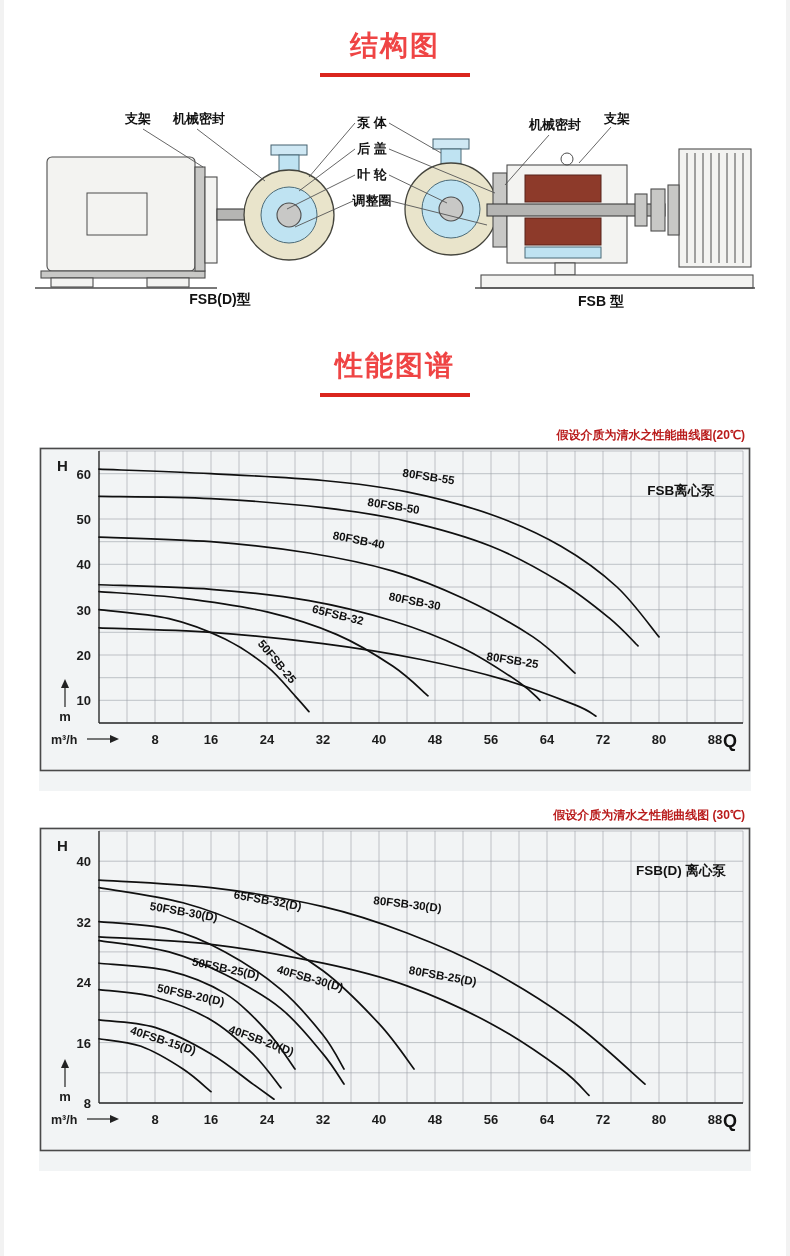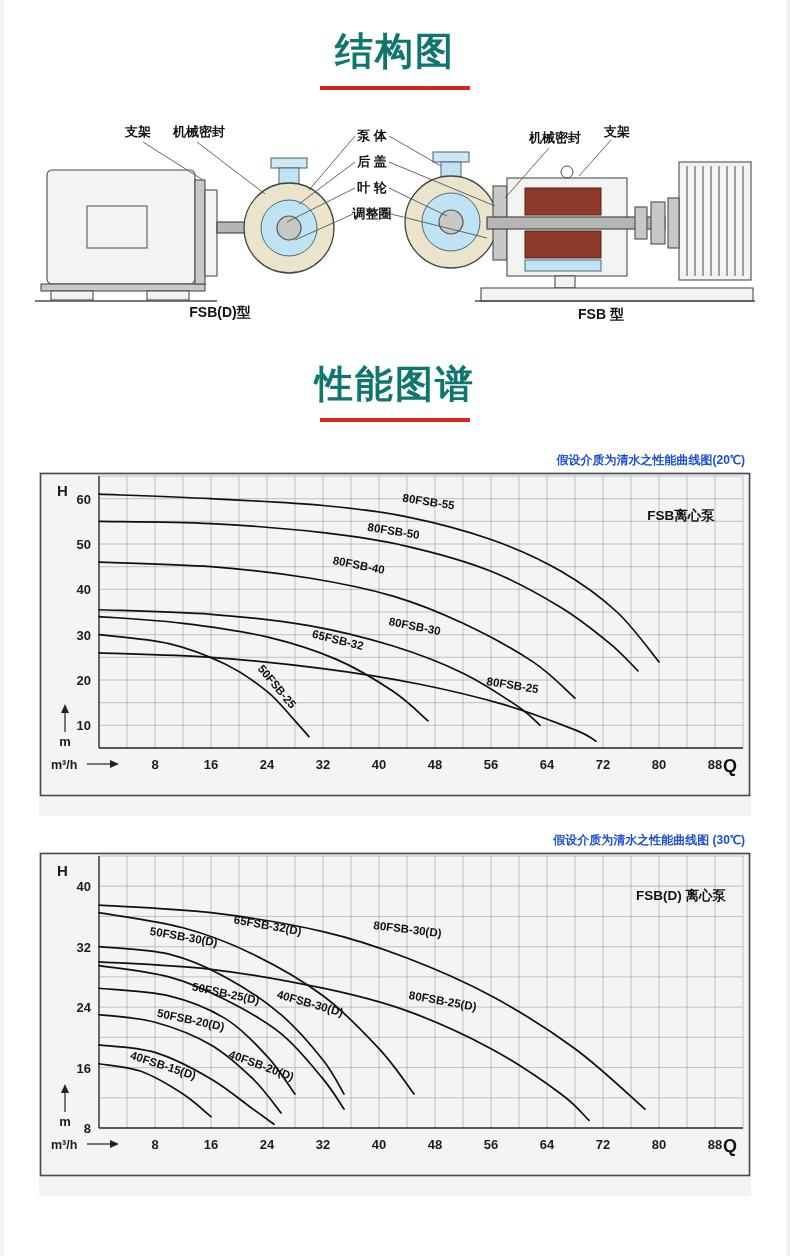--- a/index.html
+++ b/index.html
@@ -8,22 +8,22 @@
     --sleeve:#8d3a2a;
     --casing:#e9e4cb;
   }
   html,body{margin:0;padding:0;}
   body{
     width:790px;min-height:1256px;background:#ffffff;
     font-family:"Liberation Sans",sans-serif;color:#111;
     border-left:4px solid #f2f2f2;border-right:4px solid #f2f2f2;box-sizing:border-box;
   }
   .sec-title{
-    font-weight:bold;font-size:38px;line-height:1.25;text-align:center;
-    color:#0f766e;margin:28px 0 0;letter-spacing:2px;
+    font-weight:bold;font-size:28px;line-height:1.25;text-align:center;
+    color:#ef4444;margin:28px 0 0;letter-spacing:2px;
   }
   .underline{width:150px;height:4px;background:var(--accent);margin:10px auto 0;}
   .diagram{width:720px;margin:20px auto 16px;}
   .diagram svg{width:720px;height:215px;display:block;}
   
   .ml{fill:#f3f3f1;stroke:#4d4d4d;stroke-width:1.1;}
   .mm{fill:#c8c8c6;stroke:#4d4d4d;stroke-width:1.1;}
   .sh{fill:#b5b5b3;stroke:#3d3d3d;stroke-width:1.1;}
   .ca{fill:var(--casing);stroke:#44443c;stroke-width:1.3;}
   .wa{fill:var(--water);stroke:#4a6a78;stroke-width:1;}
@@ -31,21 +31,21 @@
   .sl{fill:var(--sleeve);stroke:#56231a;stroke-width:1;}
   .ol{fill:none;stroke:#4d4d4d;stroke-width:1;}
   .ln{stroke:#4d4d4d;stroke-width:1.6;}
   .ld path{stroke:#555;stroke-width:0.9;fill:none;}
   .dl text{font-family:"Liberation Sans",sans-serif;font-weight:bold;font-size:13px;fill:#111;text-anchor:middle;}
   .dl .cap{font-size:14px;}
   
   .chart-block{width:712px;margin:30px auto 0;}
   .chart-block + .chart-block{margin-top:16px;}
   .chart-note{
-    text-align:right;font-size:12px;font-weight:bold;color:#1d4ed8;
+    text-align:right;font-size:12px;font-weight:bold;color:#b91c1c;
     padding:0 6px 3px 0;height:17px;line-height:17px;
   }
   .plot{width:712px;height:344px;display:block;}
   .tick{font-family:"Liberation Sans",sans-serif;font-weight:bold;font-size:13px;fill:#1c1c1c;}
   .xunit{font-family:"Liberation Sans",sans-serif;font-weight:bold;font-size:12.5px;fill:#1c1c1c;}
   .axisbig{font-family:"Liberation Sans",sans-serif;font-weight:bold;font-size:15px;fill:#1c1c1c;}
   .legend{font-family:"Liberation Sans",sans-serif;font-weight:bold;font-size:13.5px;fill:#111;}
   .qlabel{font-family:"Liberation Sans",sans-serif;font-weight:bold;font-size:18px;fill:#111;}
   .curvelabel{font-family:"Liberation Sans",sans-serif;font-weight:bold;font-size:11.5px;fill:#101010;}
   .curve{fill:none;stroke:#101010;stroke-width:1.7;stroke-linecap:round;}

